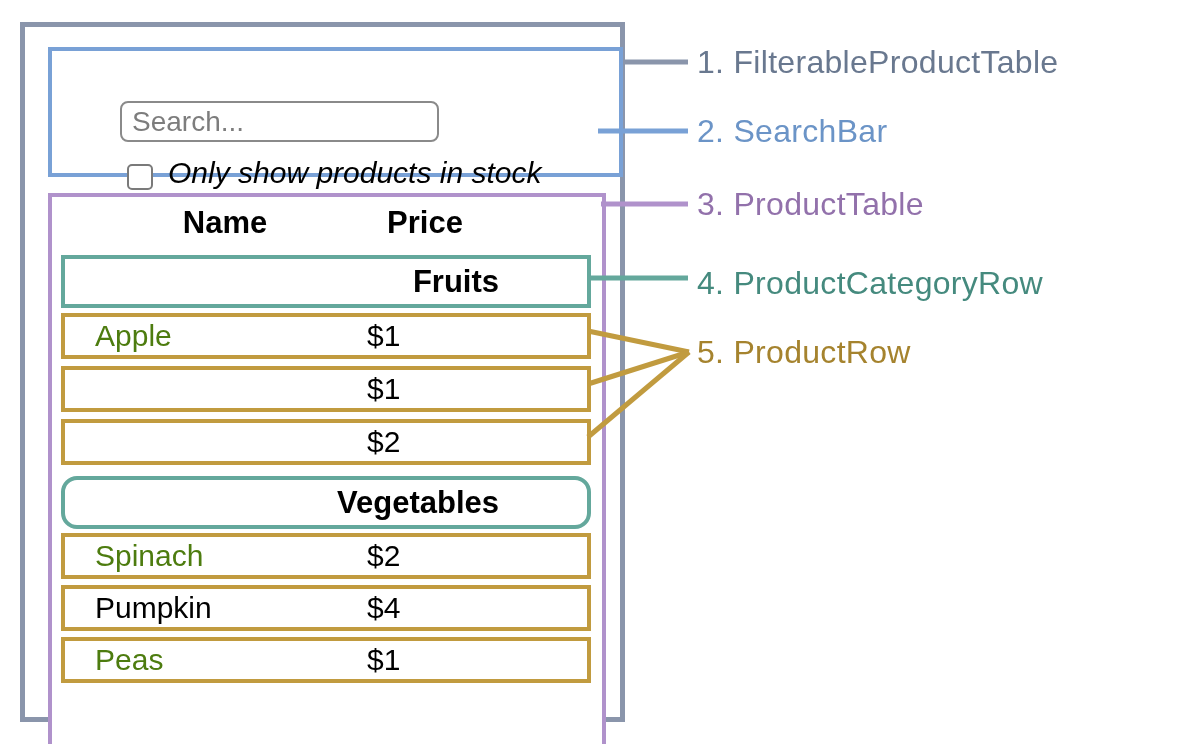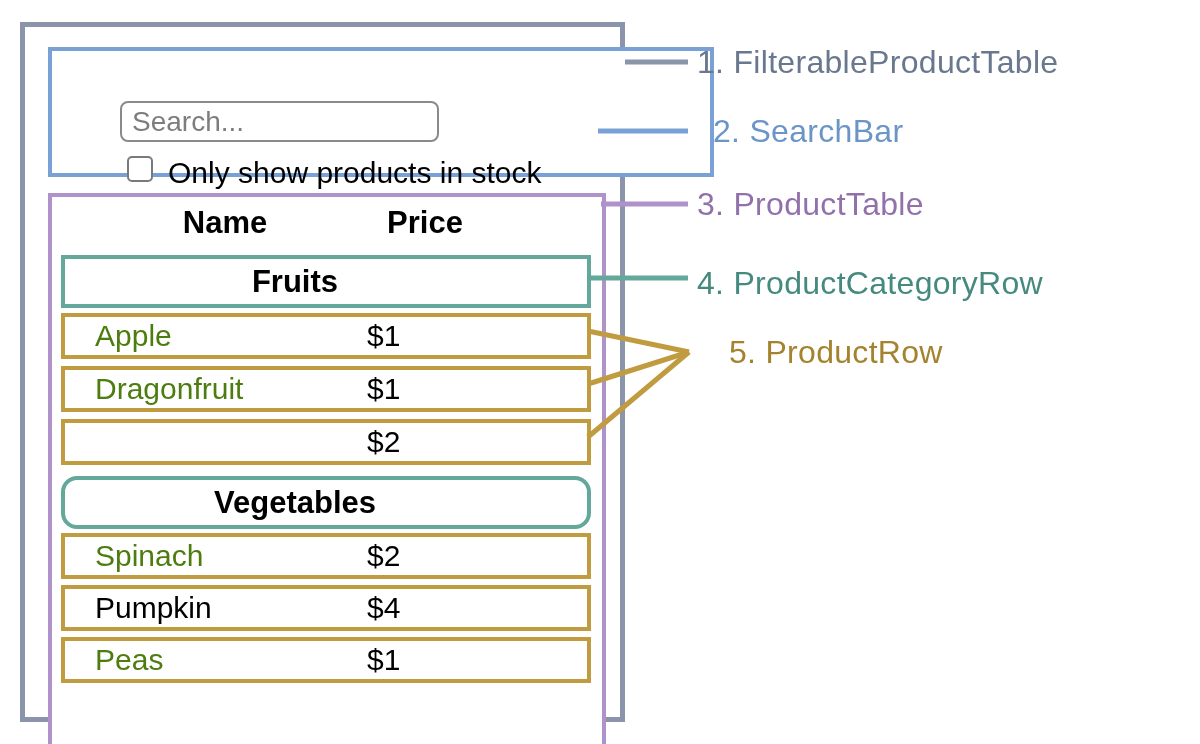--- a/index.html
+++ b/index.html
@@ -12,35 +12,35 @@
     background: #ffffff;
     overflow: hidden;
   }
   
   .box { position: absolute; background: #ffffff; }
   .outer-box {
     left: 20px; top: 22px; width: 605px; height: 700px;
     border: 5px solid #8a95ab;
   }
   .searchbar-box {
-    left: 23px; top: 20px; width: 666px; height: 130px;
+    left: 23px; top: 20px; width: 575px; height: 130px;
     border: 4px solid #79a1d6;
   }
   .search-input {
     position: absolute; left: 68px; top: 50px;
     width: 319px; height: 41px;
     border: 2px solid #8a8a8a; border-radius: 8px;
     font-family: "Liberation Sans", sans-serif;
     font-size: 28px; color: #444;
     padding: 0 0 0 10px; outline: none; background: #fff;
   }
   .search-input::placeholder { color: #7d7d7d; opacity: 1; }
   .checkbox-row {
     position: absolute; left: 75px; top: 105px;
-    display: flex; align-items: flex-start; gap: 15px;
+    display: flex; align-items: flex-end; gap: 15px; font-style: italic;
   }
   .checkbox {
     width: 26px; height: 26px;
     border: 2px solid #7a7a7a; border-radius: 5px;
     background: #fff; flex: 0 0 auto;
   }
   .checkbox-label { font-size: 30px; color: #000; white-space: nowrap; }
   .table-box {
     left: 23px; top: 166px; width: 558px; height: 570px;
     border: 4px solid #b092cb;
@@ -52,21 +52,21 @@
     display: flex; align-items: center; white-space: nowrap;
   }
   .col-header.name { left: 173px; }
   .col-header.price { left: 373px; }
   .t-row {
     position: absolute; left: 9px; width: 530px;
     background: #fff; display: flex; align-items: center;
   }
   .cat-row {
     border: 4px solid #64a89c; height: 53px;
-    justify-content: center; padding-right: 62px;
+    justify-content: flex-end; padding-right: 88px;
   }
   .cat-label { font-weight: bold; font-size: 31px; color: #000; white-space: nowrap; }
   .prod-row { border: 4px solid #c19b3f; height: 46px; }
   .prod-name {
     position: absolute; left: 30px; font-size: 30px; color: #4d7c0f; white-space: nowrap;
   }
   .prod-price {
     position: absolute; left: 302px; font-size: 30px; color: #000; white-space: nowrap;
   }
   
@@ -81,21 +81,21 @@
   
   .legend-label {
     position: absolute; left: 697px; height: 48px;
     font-size: 32px; line-height: 48px;
     letter-spacing: 0.3px; white-space: nowrap;
   }
   .legend-1 { top: 38px; }
   .legend-2 { top: 107px; }
   .legend-3 { top: 180px; }
   .legend-4 { top: 259px; }
-  .legend-5 { top: 328px; margin-left: 32px; }
+  .legend-5 { top: 328px; }
   
   .connectors {
     position: absolute; left: 0; top: 0;
     width: 1200px; height: 744px;
     pointer-events: none;
   }
 </style>
 </head>
 <body>
 
@@ -117,21 +117,20 @@
 
       <div class="t-row cat-row row-fruits">
         <span class="cat-label">Fruits</span>
       </div>
 
       <div class="t-row prod-row row-apple">
         <span class="prod-name">Apple</span>
         <span class="prod-price">$1</span>
       </div>
       <div class="t-row prod-row row-dragonfruit">
-        <span class="prod-name">Dragonfruit</span>
         <span class="prod-price">$1</span>
       </div>
       <div class="t-row prod-row row-passionfruit">
         <span class="prod-price">$2</span>
       </div>
 
       <div class="t-row cat-row row-vegetables">
         <span class="cat-label">Vegetables</span>
       </div>
 
@@ -144,21 +143,21 @@
         <span class="prod-price">$4</span>
       </div>
       <div class="t-row prod-row row-peas">
         <span class="prod-name">Peas</span>
         <span class="prod-price">$1</span>
       </div>
     </div>
   </div>
 
   <div class="legend-label legend-1" style="color: rgb(105, 120, 143);">1. FilterableProductTable</div>
-  <div class="legend-label legend-2" style="color: rgb(107, 148, 199); margin-left: 16px;">2. SearchBar</div>
+  <div class="legend-label legend-2" style="color: rgb(107, 148, 199);">2. SearchBar</div>
   <div class="legend-label legend-3" style="color: rgb(146, 113, 171);">3. ProductTable</div>
   <div class="legend-label legend-4" style="color: rgb(69, 138, 126);">4. ProductCategoryRow</div>
   <div class="legend-label legend-5" style="color: rgb(165, 131, 46);">5. ProductRow</div>
 
   <svg class="connectors" viewBox="0 0 1200 744" xmlns="http://www.w3.org/2000/svg">
     <line x1="625" y1="62" x2="688" y2="62" stroke="#8a95ab" stroke-width="5"></line>
     <line x1="598" y1="131" x2="688" y2="131" stroke="#79a1d6" stroke-width="5"></line>
     <line x1="601" y1="204" x2="688" y2="204" stroke="#b092cb" stroke-width="5"></line>
     <line x1="588" y1="278" x2="688" y2="278" stroke="#64a89c" stroke-width="5"></line>
     <line x1="588" y1="331" x2="689" y2="352" stroke="#c19b3f" stroke-width="5"></line>

